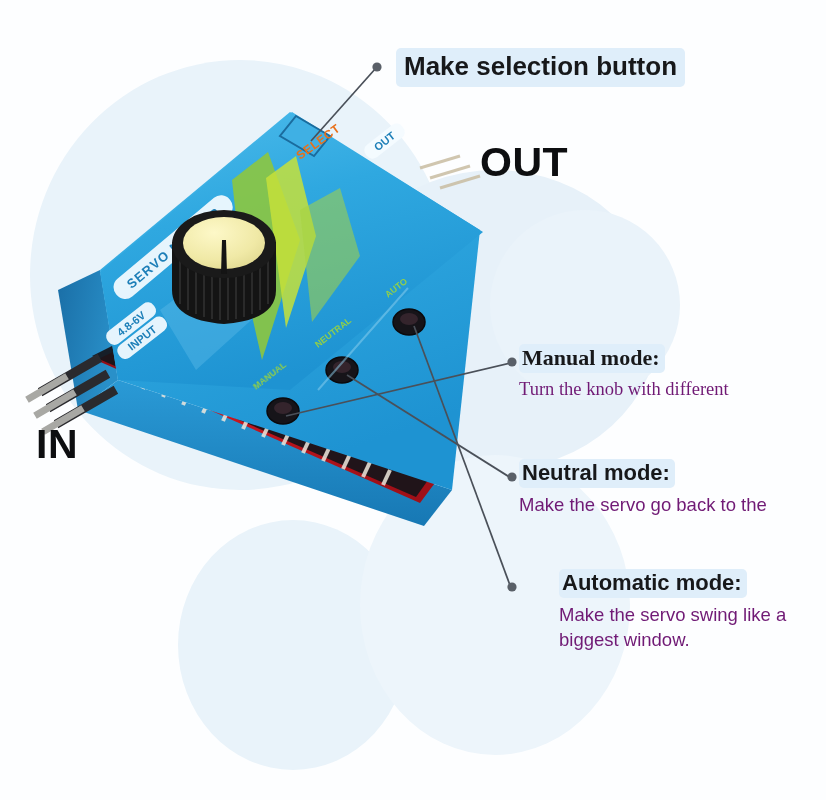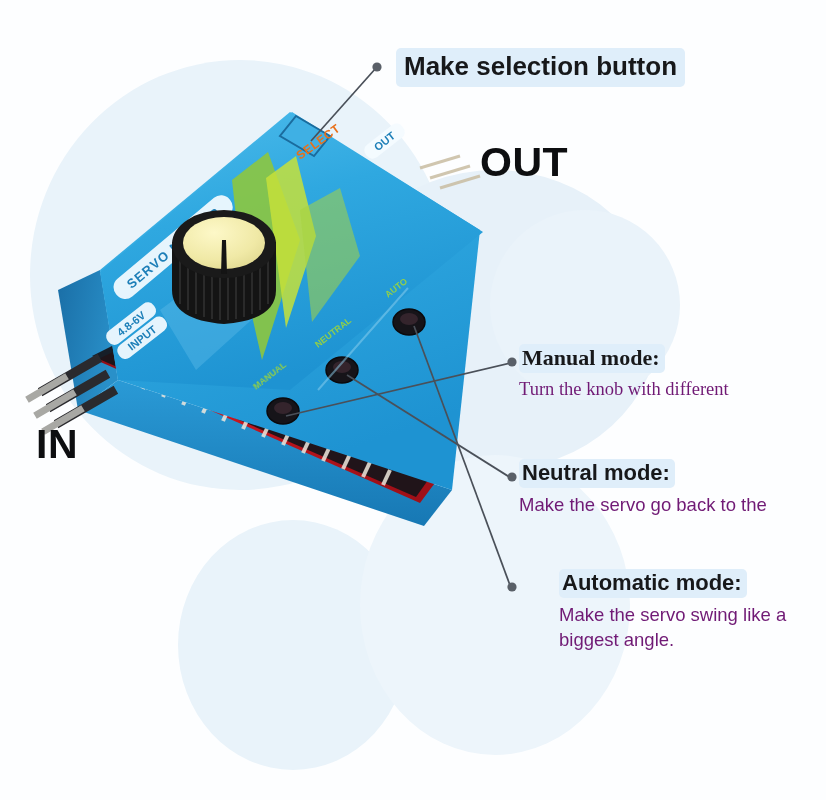--- a/index.html
+++ b/index.html
@@ -310,17 +310,17 @@
     <div class="callout-title">Neutral mode:</div>
     <div class="callout-body">
       <div>Make the servo go back to the</div>
     </div>
   </div>
 
   <div class="callout mode-callout" id="callout-automatic">
     <div class="callout-title">Automatic mode:</div>
     <div class="callout-body">
       <div>Make the servo swing like a</div>
-      <div>biggest angle.</div>
+      <div>biggest window.</div>
     </div>
   </div>
 
 </div>
 
 </body></html>

